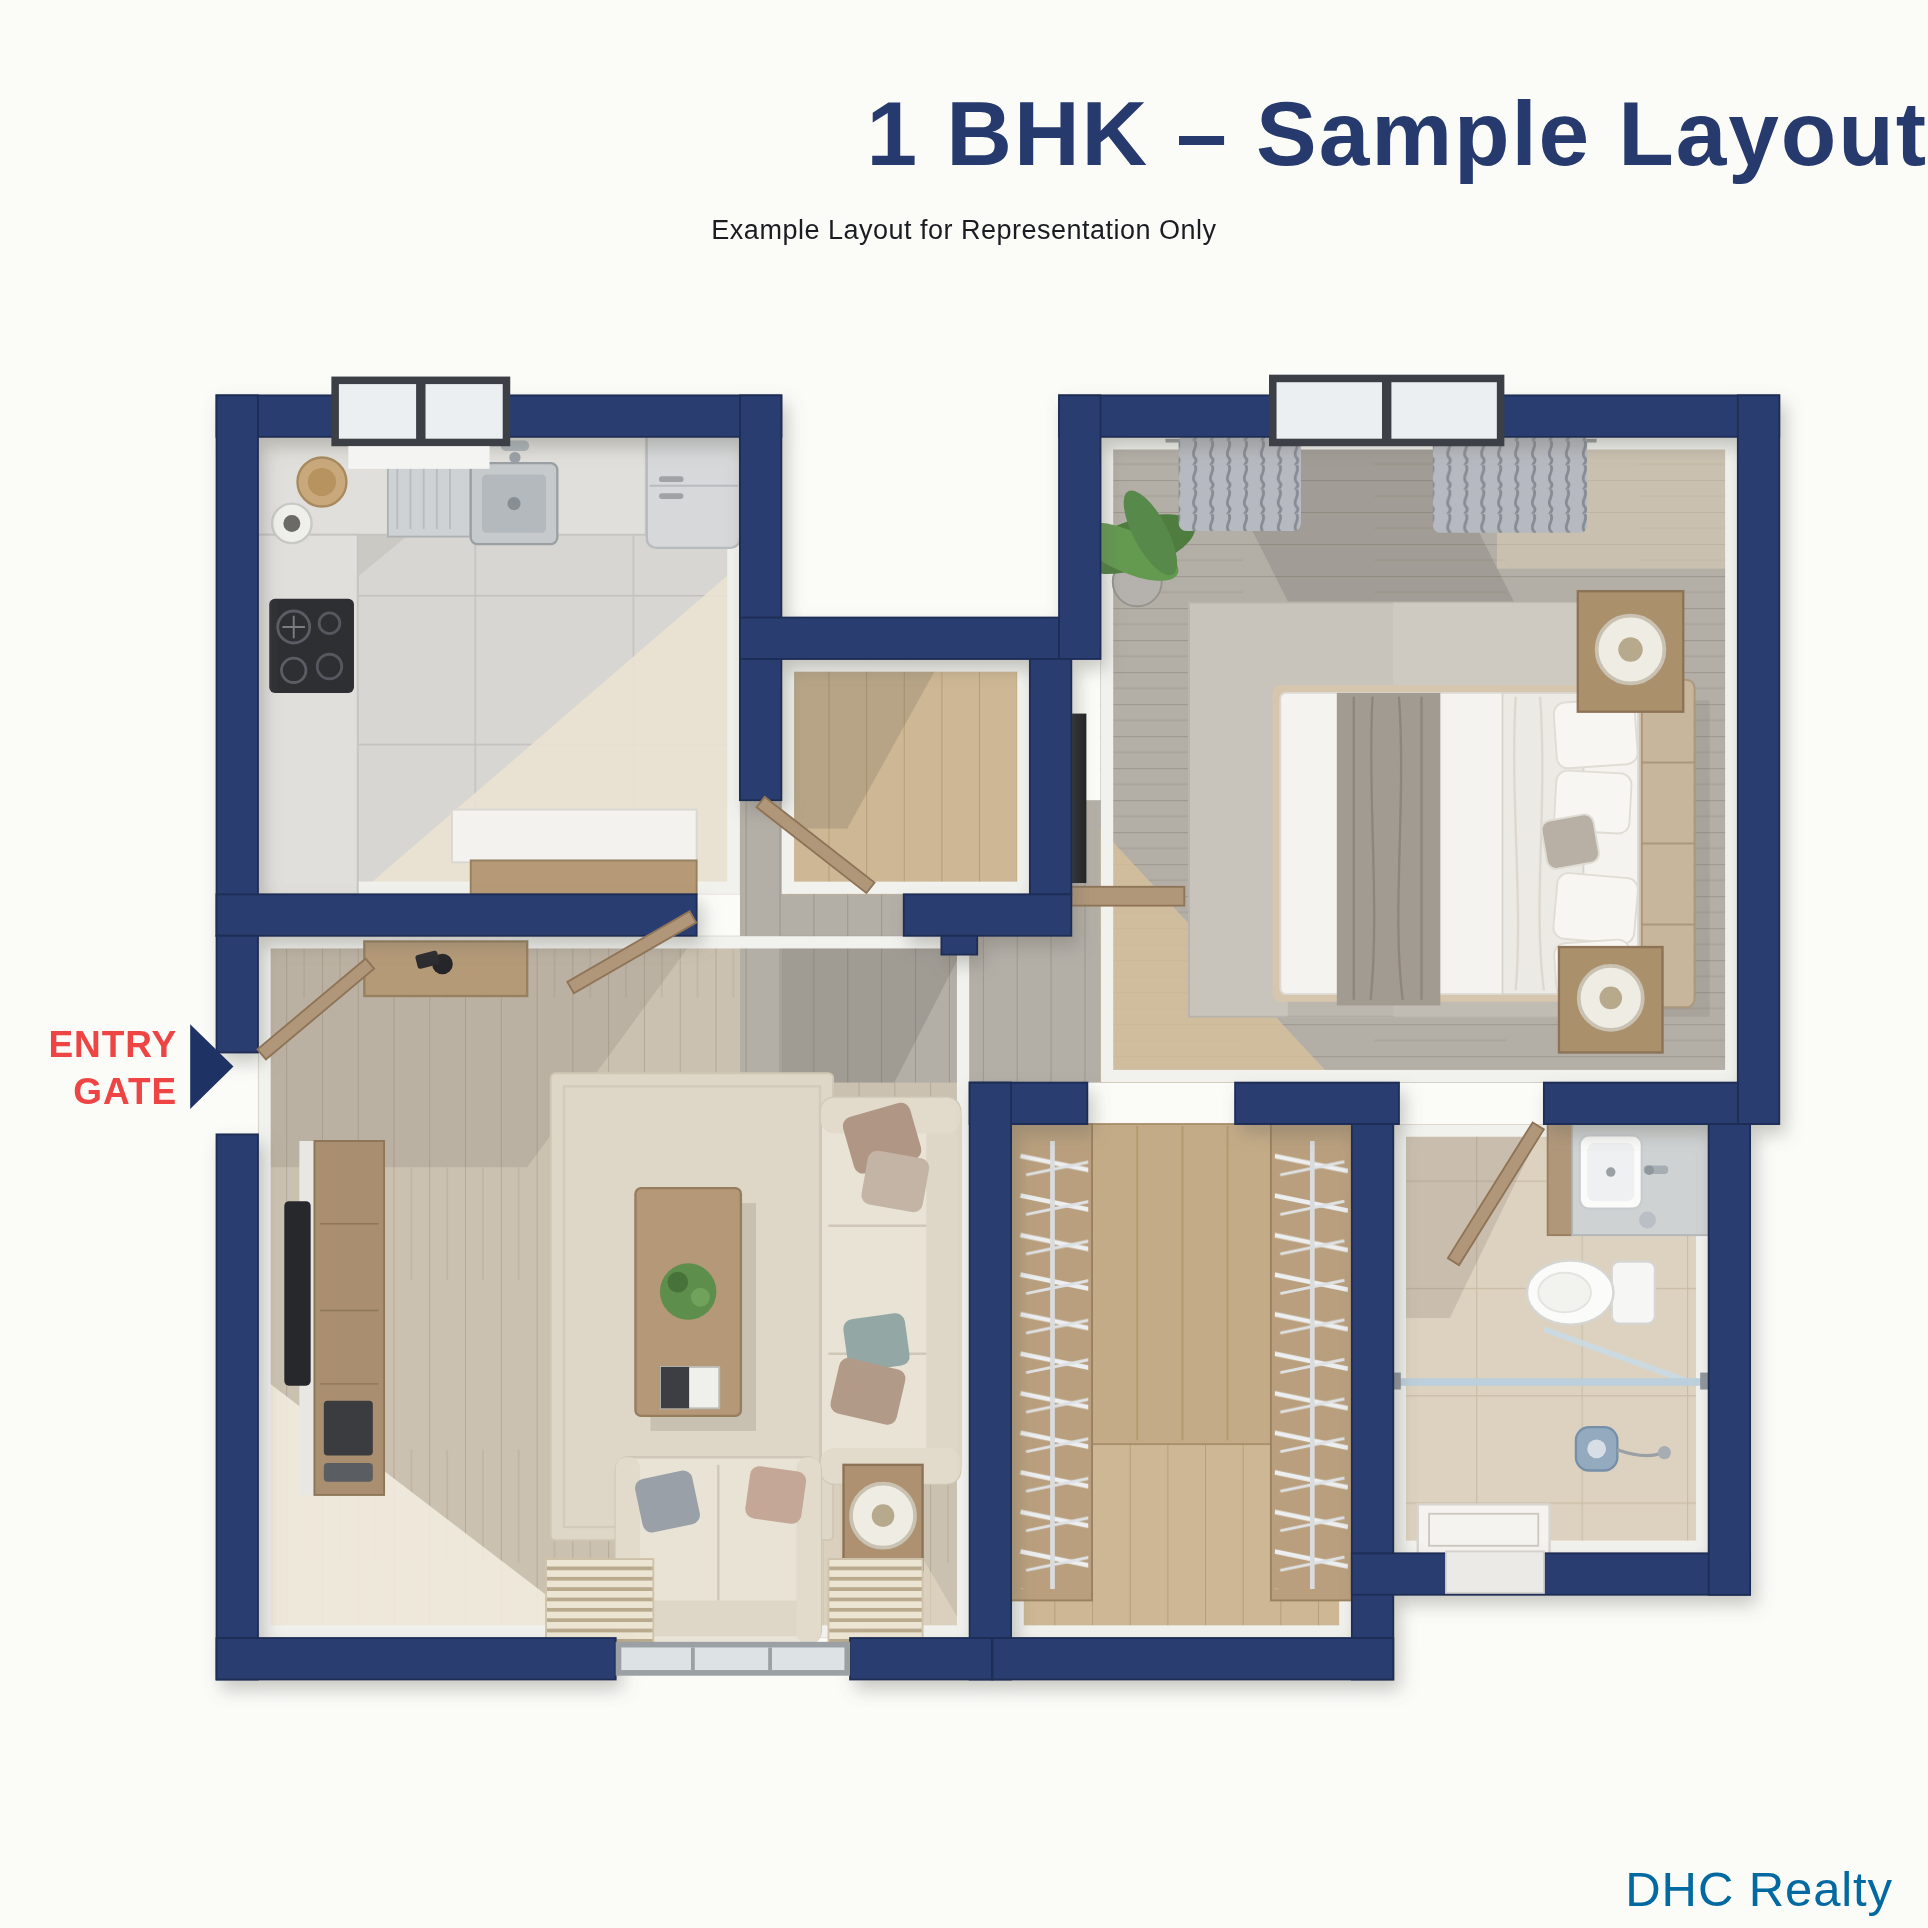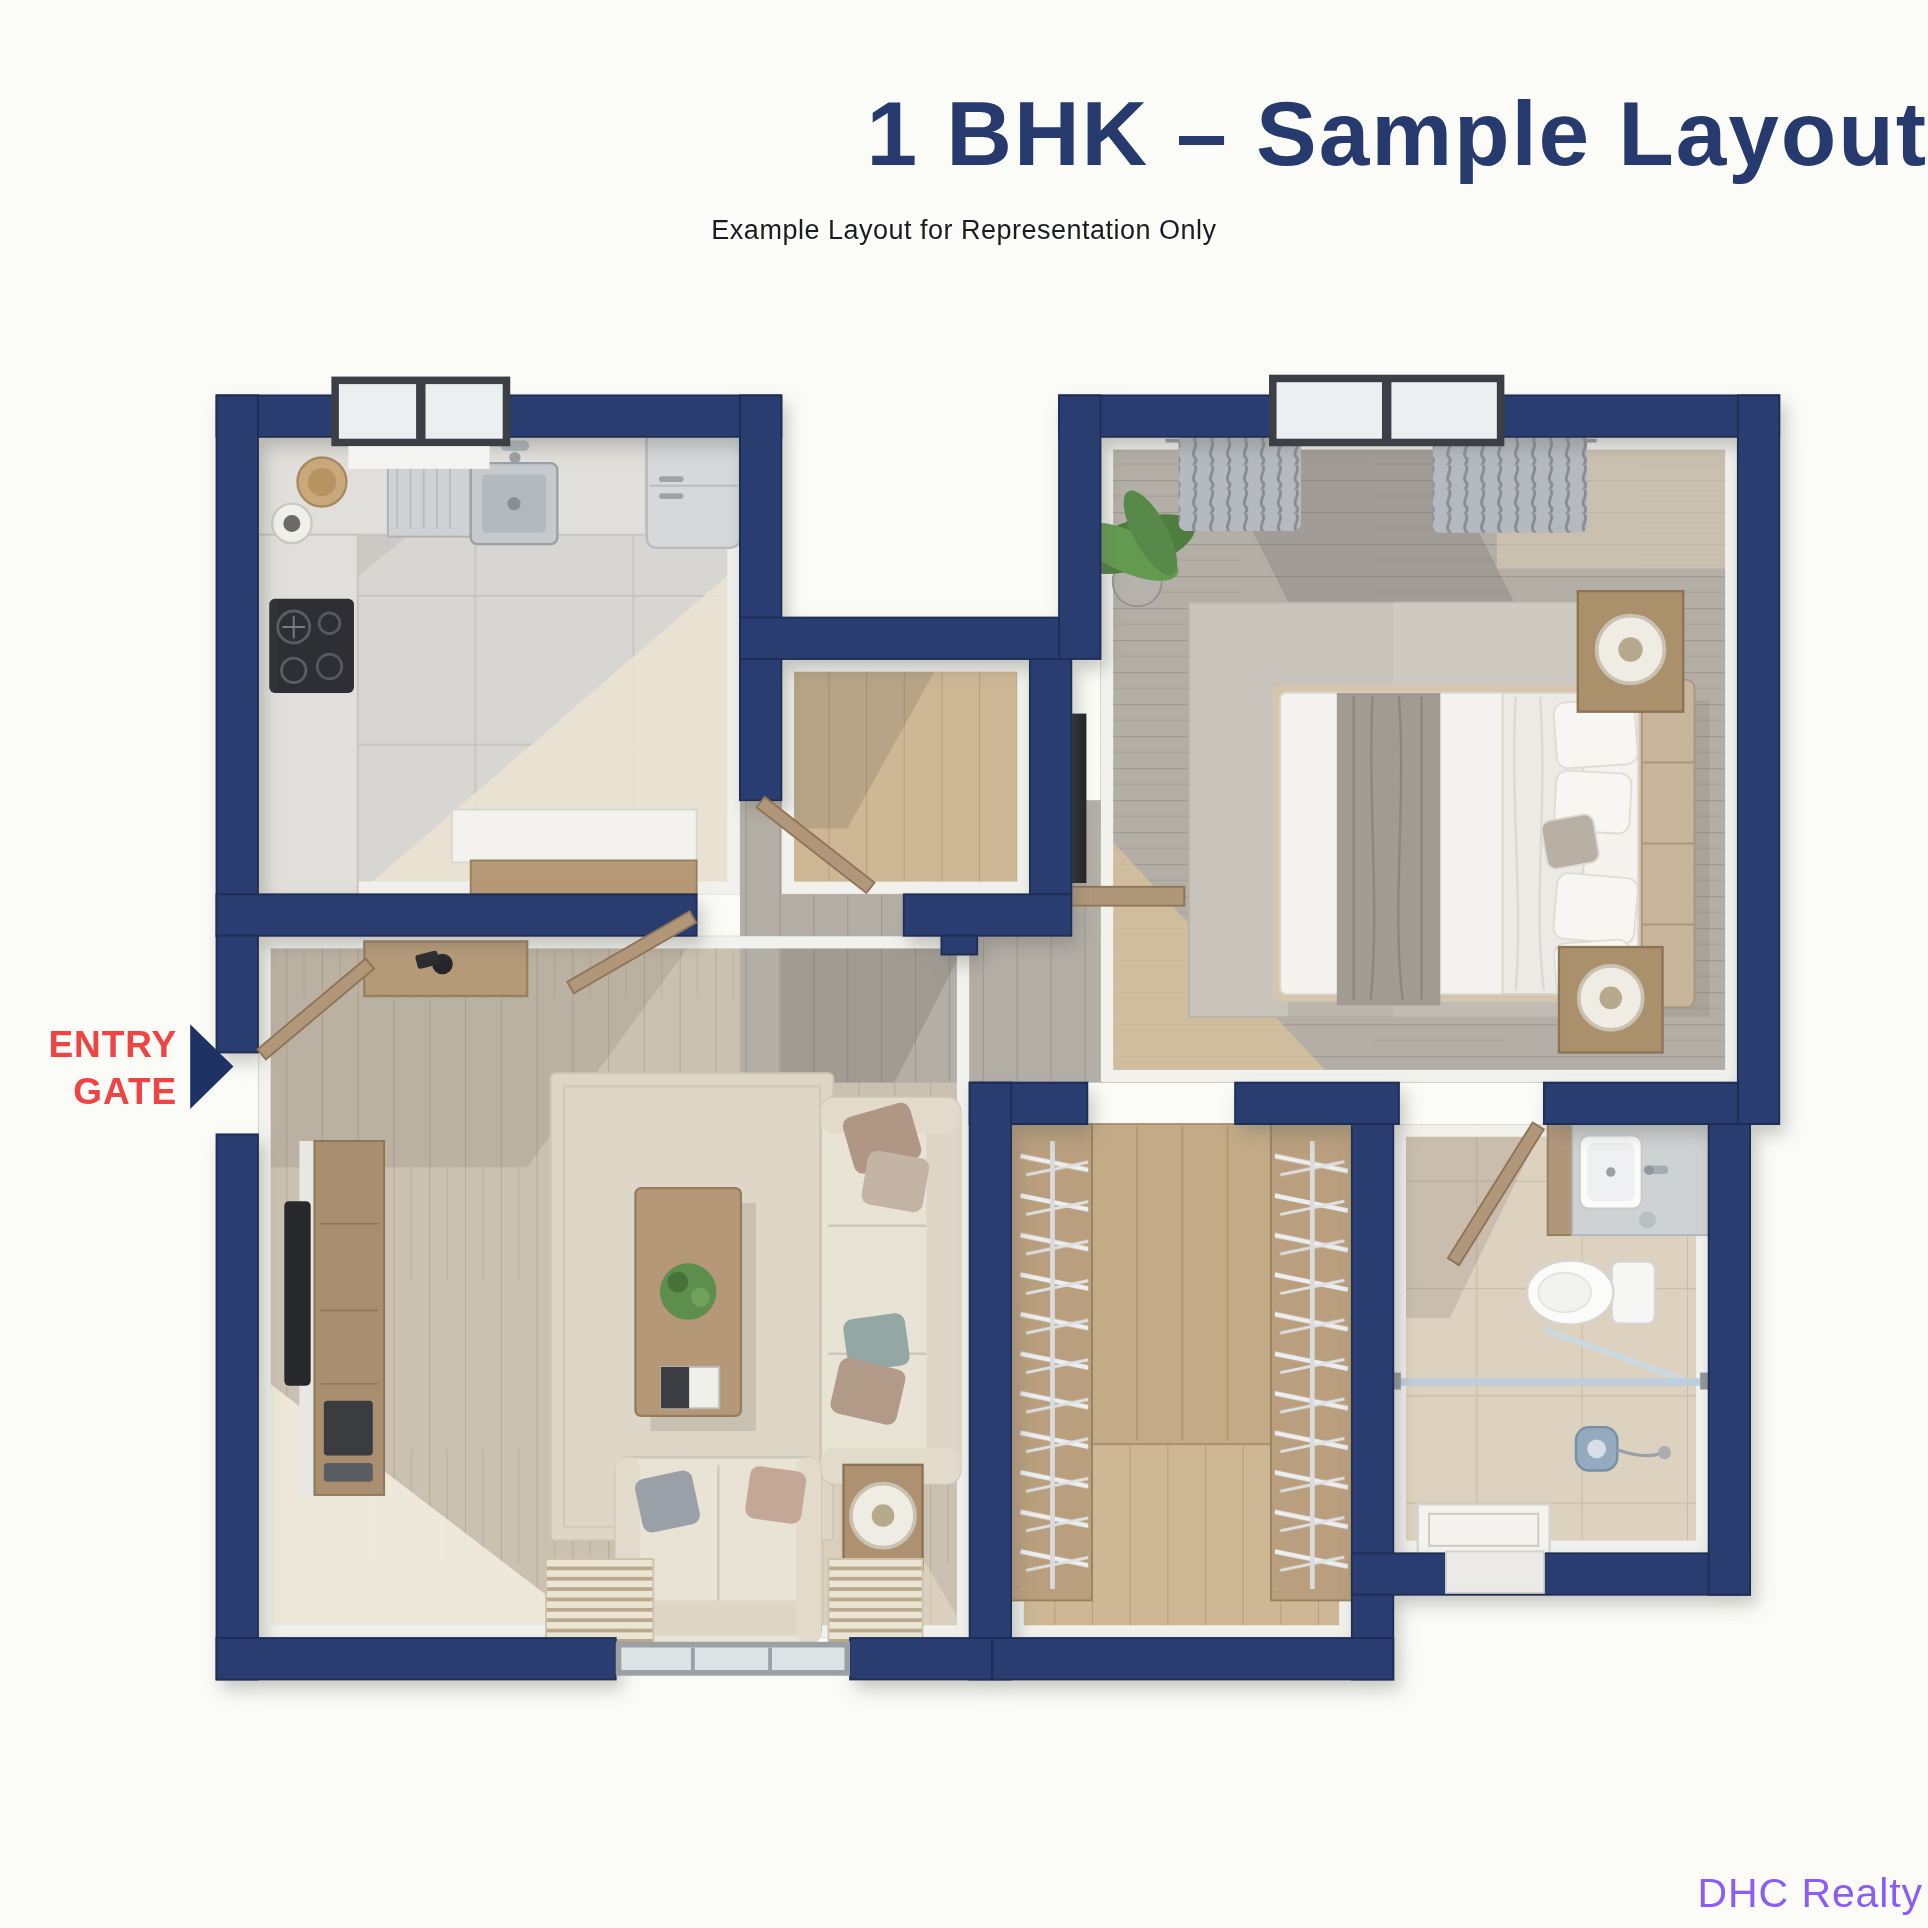--- a/index.html
+++ b/index.html
@@ -4,22 +4,22 @@
 <style>
   html,body{margin:0;padding:0;background:#fbfbf8;}
   .stage{position:relative;width:1928px;height:1928px;background:#fbfbf8;overflow:hidden;
          font-family:"Liberation Sans", sans-serif;}
   .title{position:absolute;top:70px;left:0;width:100%;text-align:right;
          font-size:91px;font-weight:600;letter-spacing:1.9px;color:#273a6d;margin-top:12px;}
   .subtitle{position:absolute;top:215px;left:0;width:100%;text-align:center;
          font-size:27px;font-weight:500;letter-spacing:0.5px;color:#1b1c22;}
   .entry-label{position:absolute;left:45px;top:1021px;width:132px;text-align:right;
          font-size:37px;font-weight:600;letter-spacing:0.9px;line-height:47px;color:#ef4444;}
-  .watermark{position:absolute;right:5px;bottom:11.3px;font-size:41px;font-weight:500;
-         letter-spacing:0.9px;color:#8b5cf6;}
+  .watermark{position:absolute;right:35px;bottom:11.3px;font-size:49px;font-weight:500;
+         letter-spacing:0.9px;color:#0369a1;}
   svg{position:absolute;left:0;top:0;}
 </style>
 </head>
 <body>
 
 <div class="stage">
 
   <div class="title">1 BHK – Sample Layout</div>
   <div class="subtitle">Example Layout for Representation Only</div>
 

